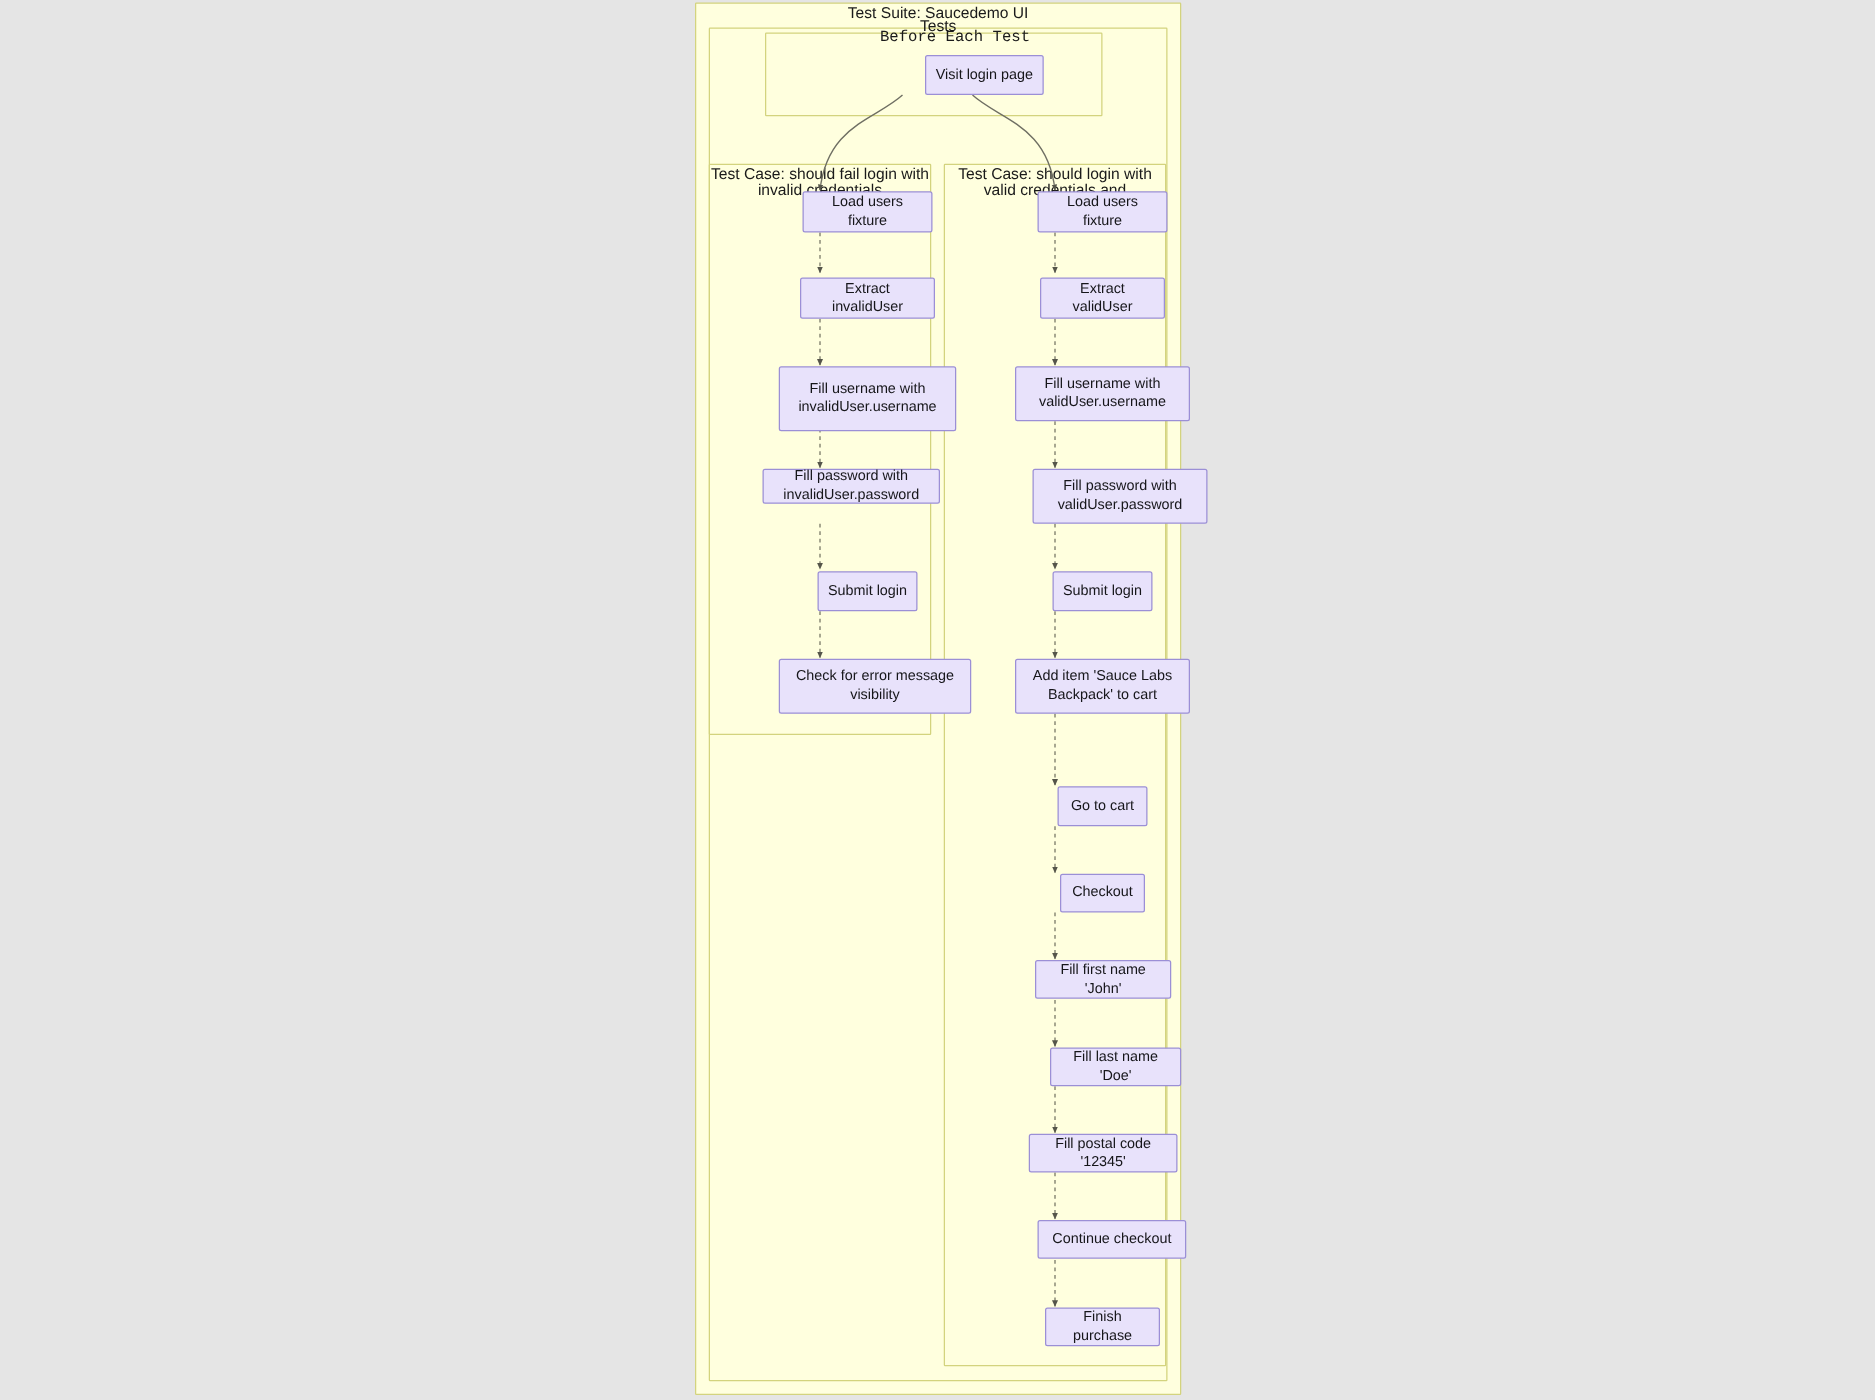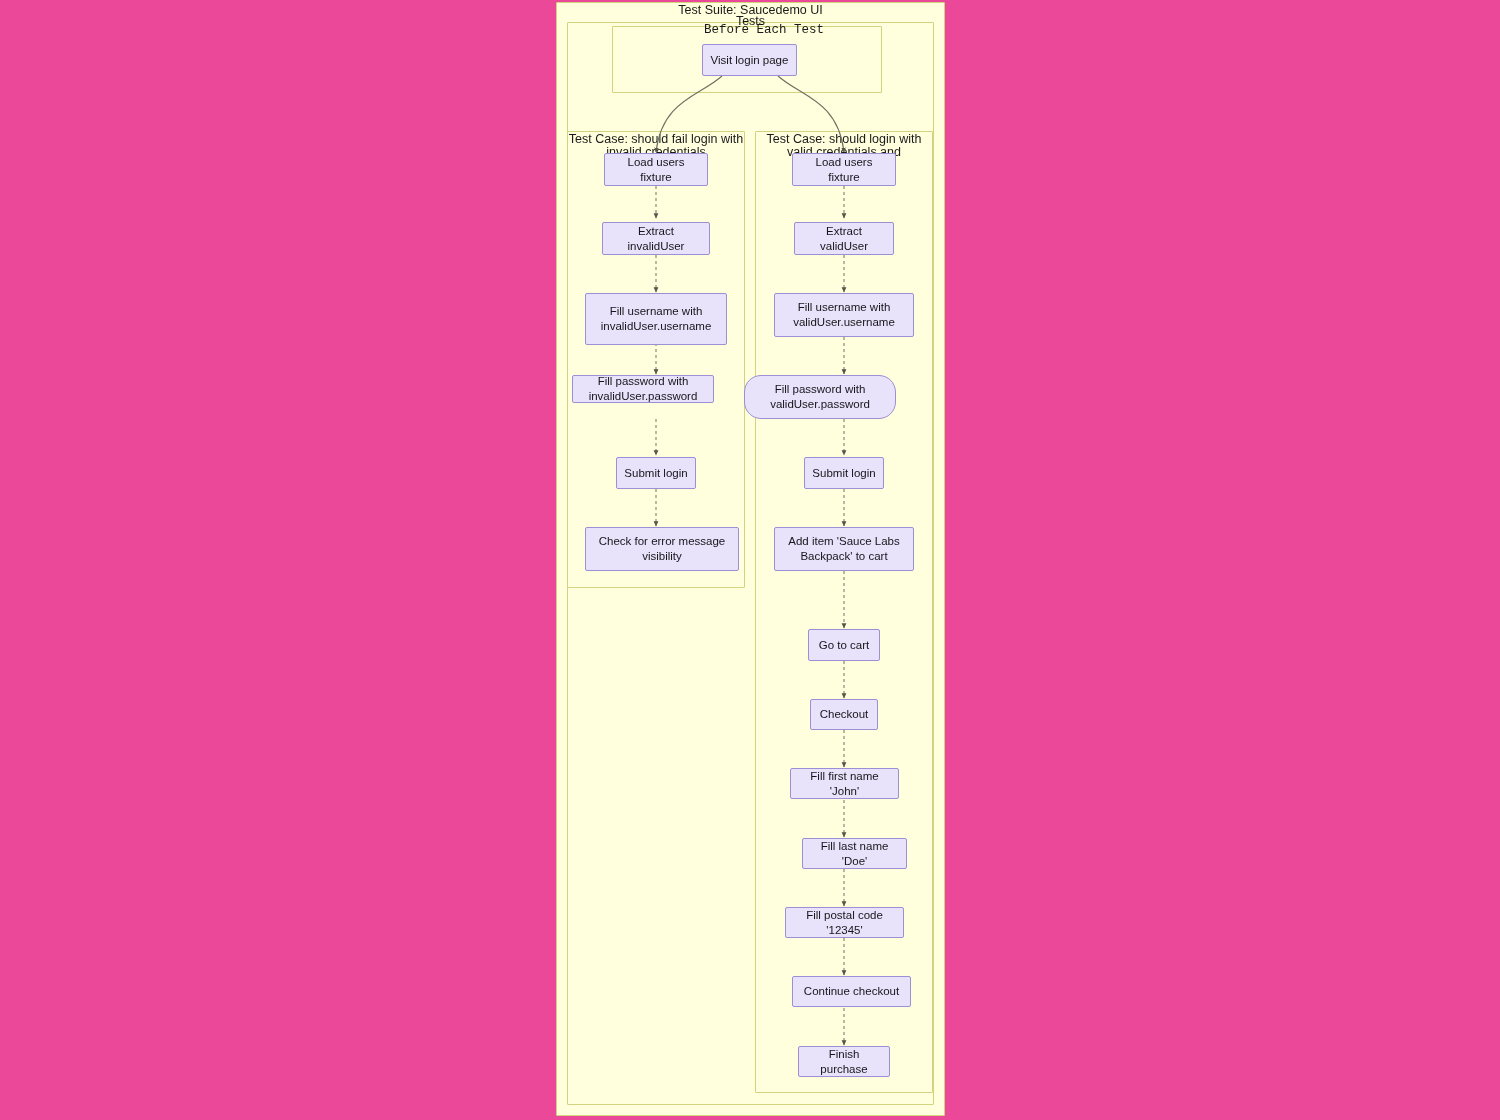--- a/index.html
+++ b/index.html
@@ -7,21 +7,21 @@
     margin: 0; padding: 0;
     width: 1500px; height: 1120px;
     background: #ffffff;
     font-family: "Liberation Sans", sans-serif;
   }
   #diagram-root {
     position: relative;
     width: 1500px;
     height: 1120px;
     overflow: hidden;
-    background: #ec4899;
+    background: #e5e5e5;
   }
 
   
   .subgraph {
     position: absolute;
     background: #ffffde;
     border: 1px solid #d3d37e;
     border-radius: 1px;
   }
   .subgraph-label {
@@ -58,20 +58,21 @@
     border: 1px solid #9b8fd6;
     border-radius: 2px;
     display: flex;
     align-items: center;
     justify-content: center;
     text-align: center;
     font-size: 11.5px;
     line-height: 15px;
     color: #16161a;
     padding: 0 6px;
+    margin-left: 38px;
   }
 
   
   #edges {
     position: absolute;
     left: 0; top: 0;
     width: 1500px; height: 1120px;
     pointer-events: none;
     overflow: visible;
   }
@@ -153,21 +154,21 @@
   <div class="node" style="left:616px; top:457px; width:80px; height:32px;">Submit login</div>
 
   <div class="node" style="left:585px; top:527px; width:154px; height:44px;">Check for error message visibility</div>
 
   <div class="node" style="left:792px; top:153px; width:104px; height:33px;">Load users fixture</div>
 
   <div class="node" style="left:794px; top:222px; width:100px; height:33px;">Extract validUser</div>
 
   <div class="node" style="left:774px; top:293px; width:140px; height:44px;">Fill username with validUser.username</div>
 
-  <div class="node" style="left:744px; top:375px; width:152px; height:44px;border-radius:17px;">Fill password with validUser.password</div>
+  <div class="node" style="left:788px; top:375px; width:140px; height:44px;">Fill password with validUser.password</div>
 
   <div class="node" style="left:804px; top:457px; width:80px; height:32px;">Submit login</div>
 
   <div class="node" style="left:774px; top:527px; width:140px; height:44px;text-align:center;">Add item 'Sauce Labs Backpack' to cart</div>
 
   <div class="node" style="left:808px; top:629px; width:72px; height:32px;">Go to cart</div>
 
   <div class="node" style="left:810px; top:699px; width:68px; height:31px;">Checkout</div>
 
   <div class="node" style="left:790px; top:768px; width:109px; height:31px;">Fill first name 'John'</div>

